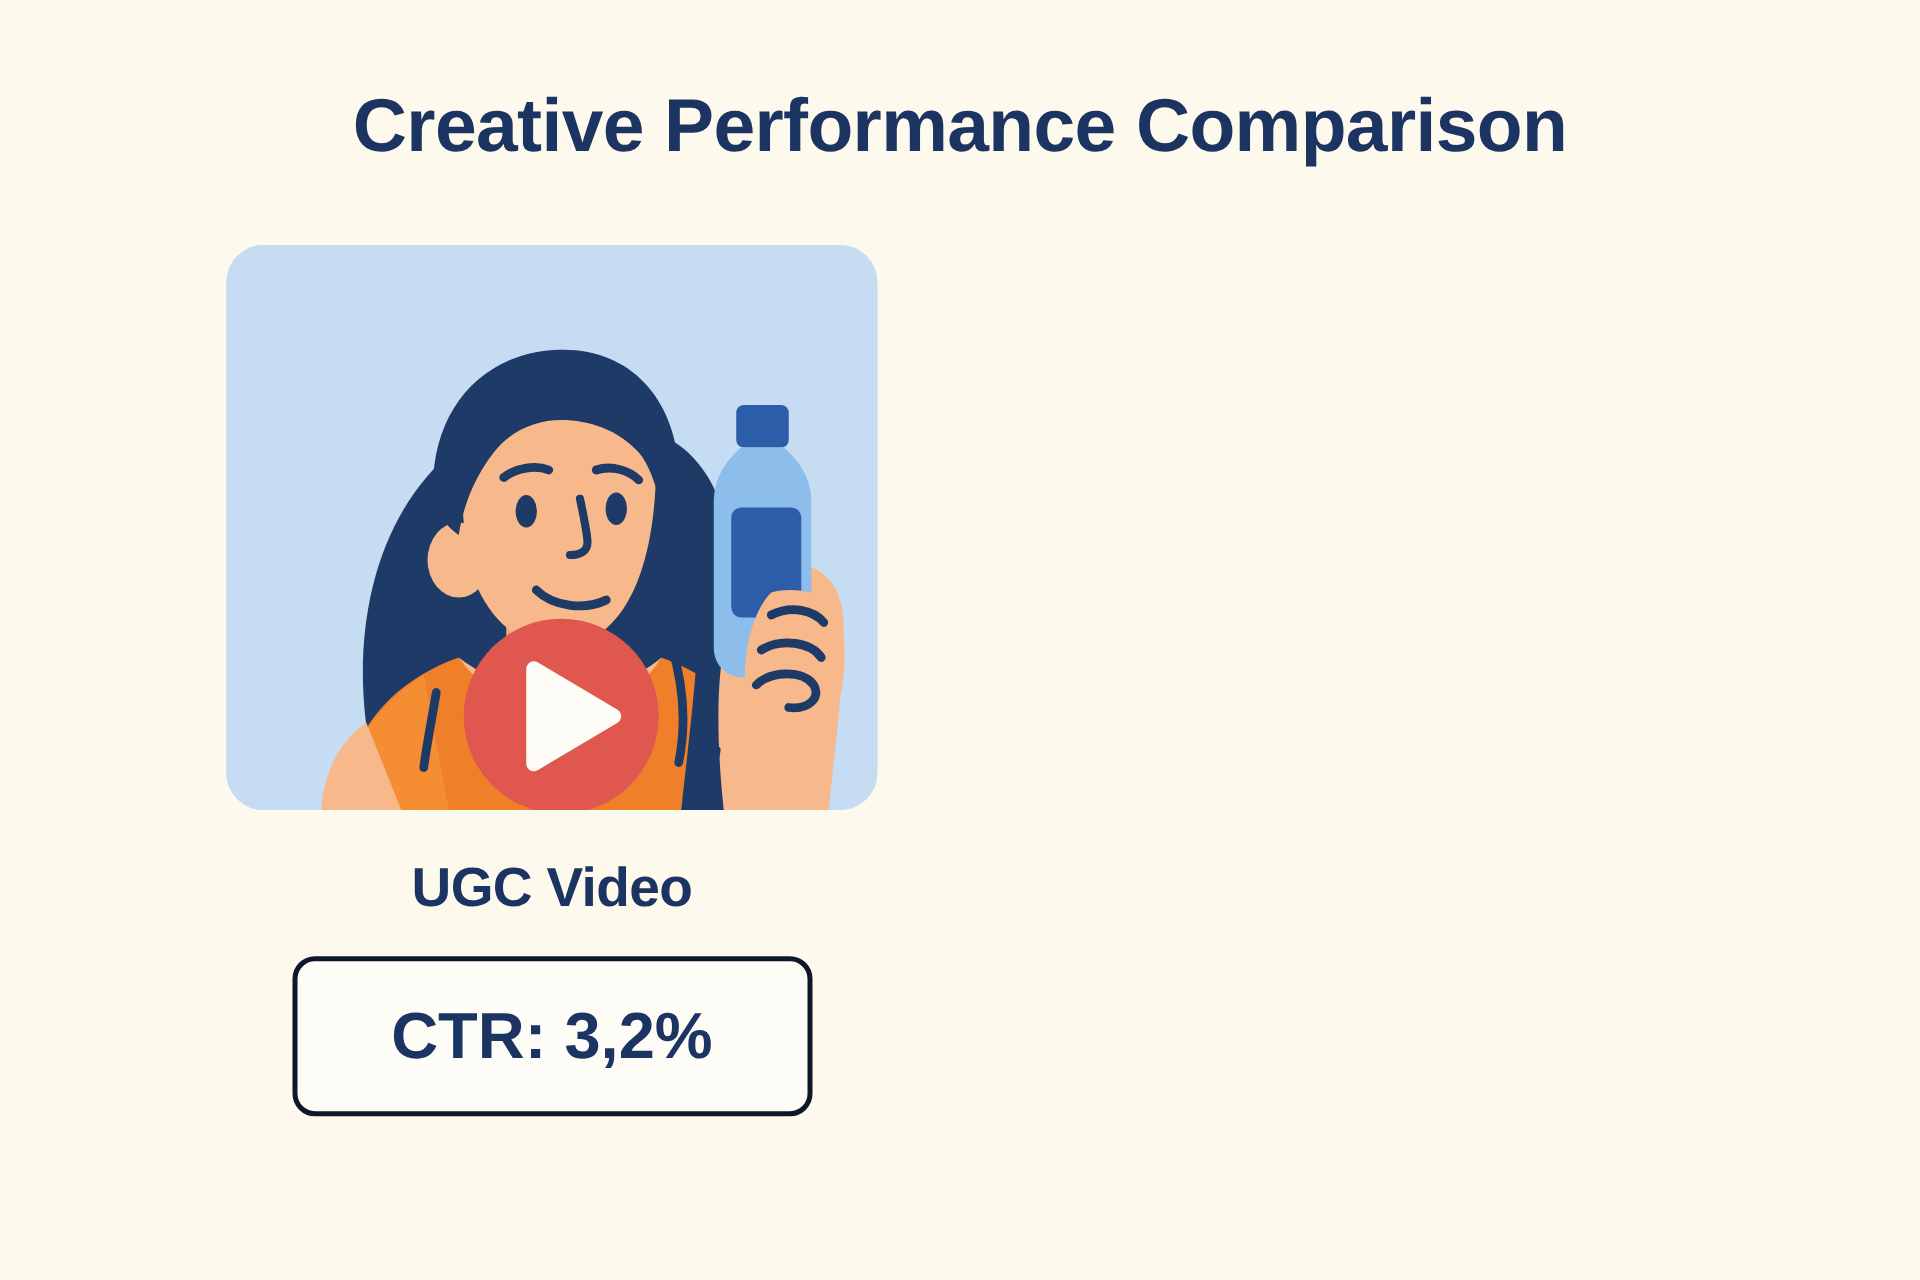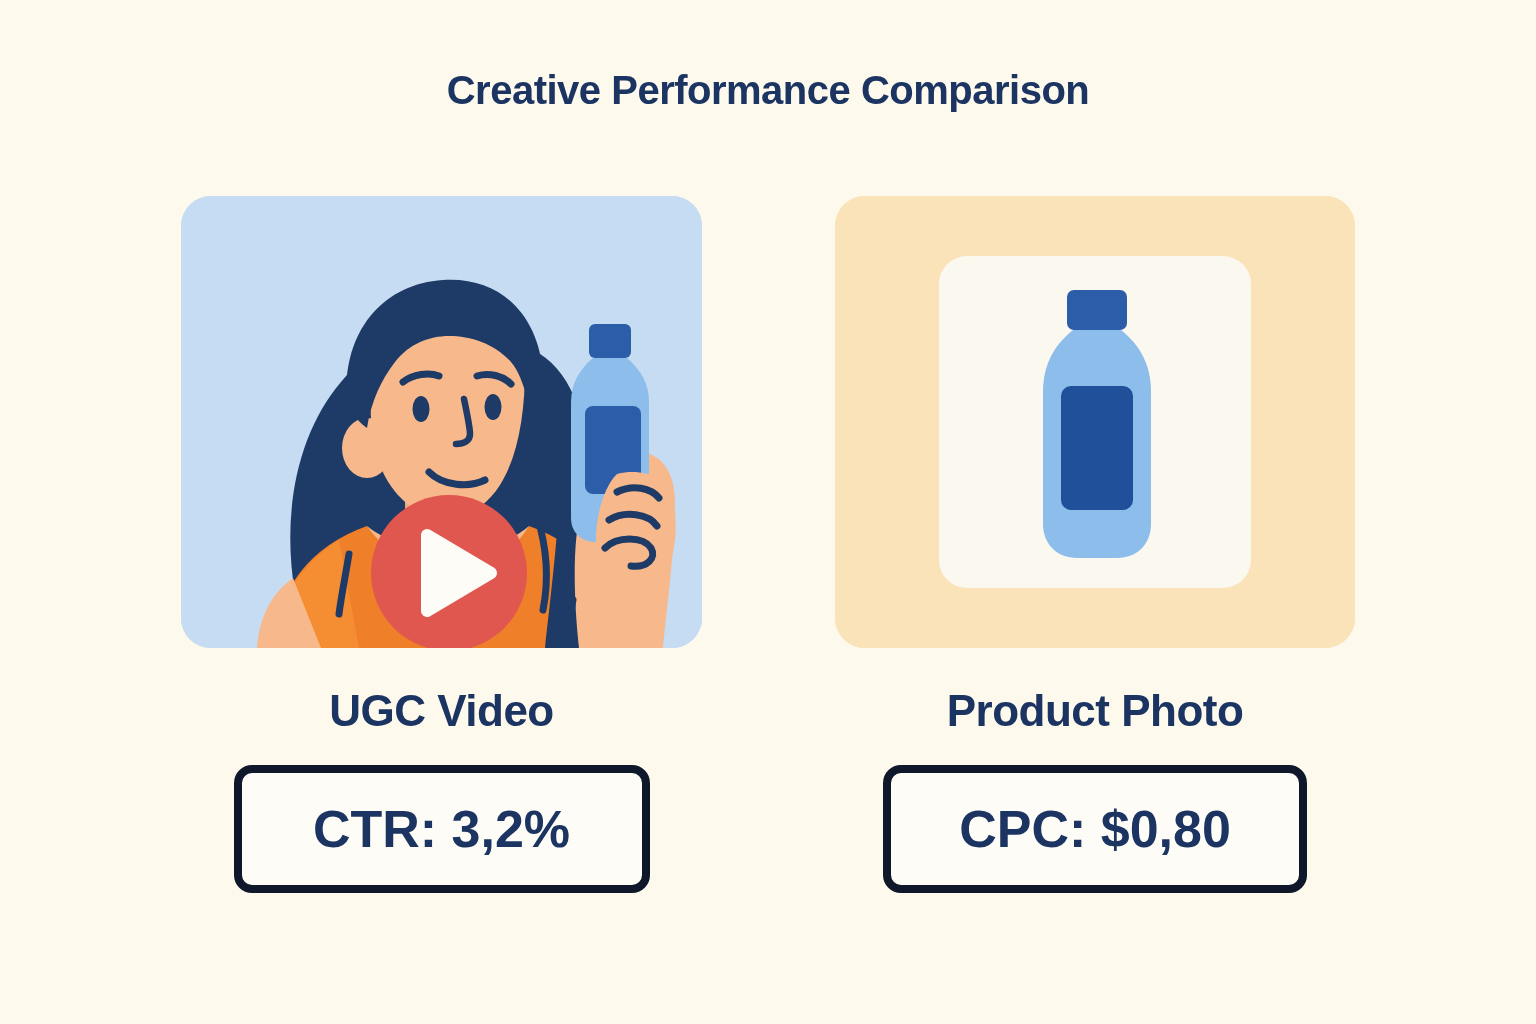--- a/index.html
+++ b/index.html
@@ -21,21 +21,21 @@
     height: 1024px;
   }
 
   
   .page-title {
     position: absolute;
     top: 68px;
     left: 0;
     width: 1536px;
     text-align: center;
-    font-size: 40px;
+    font-size: 60px;
     font-weight: bold;
     letter-spacing: -0.5px;
     color: #1C3461;
     line-height: 1.1;
     white-space: nowrap;
   }
 
   
   .column {
     position: absolute;
@@ -63,21 +63,21 @@
     color: #1C3461;
     letter-spacing: -0.5px;
     white-space: nowrap;
   }
 
   .metric-badge {
     margin: 29px auto 0 auto;
     width: 416px;
     height: 128px;
     box-sizing: border-box;
-    border: 8px solid #0f172a;
+    border: 4px solid #0f172a;
     border-radius: 18px;
     background: #FDFCF7;
     display: flex;
     align-items: center;
     justify-content: center;
   }
   .column.right .metric-badge { width: 424px; }
   .metric-text {
     font-size: 52px;
     font-weight: bold;
@@ -171,37 +171,14 @@
       </svg>
     </div>
 
     <div class="creative-label">UGC Video</div>
 
     <div class="metric-badge">
       <span class="metric-text">CTR: 3,2%</span>
     </div>
   </div>
 
-  <div class="column right">
-
-    <div class="card product">
-      <svg class="illus" viewBox="0 0 520 452" preserveAspectRatio="xMidYMid slice">
-        <rect x="0" y="0" width="520" height="452" fill="#FBE3B9"></rect>
-
-        <rect x="104" y="60" width="312" height="332" rx="28" fill="#FBF8F0"></rect>
-
-        <g>
-          <rect x="232" y="94" width="60" height="40" rx="7" fill="#2B5DA8"></rect>
-          <path d="M238 134 h48 c 20 16 30 36 30 62 v 132 c 0 20 -14 34 -34 34
-                   h-40 c -20 0 -34 -14 -34 -34 v -132 c 0 -26 10 -46 30 -62 Z" fill="#8DBDEA"></path>
-          <rect x="226" y="190" width="72" height="124" rx="10" fill="#1F5099"></rect>
-        </g>
-      </svg>
-    </div>
-
-    <div class="creative-label">Product Photo</div>
-
-    <div class="metric-badge">
-      <span class="metric-text">CPC: $0,80</span>
-    </div>
-  </div>
 
 </div>
 
 </body></html>

